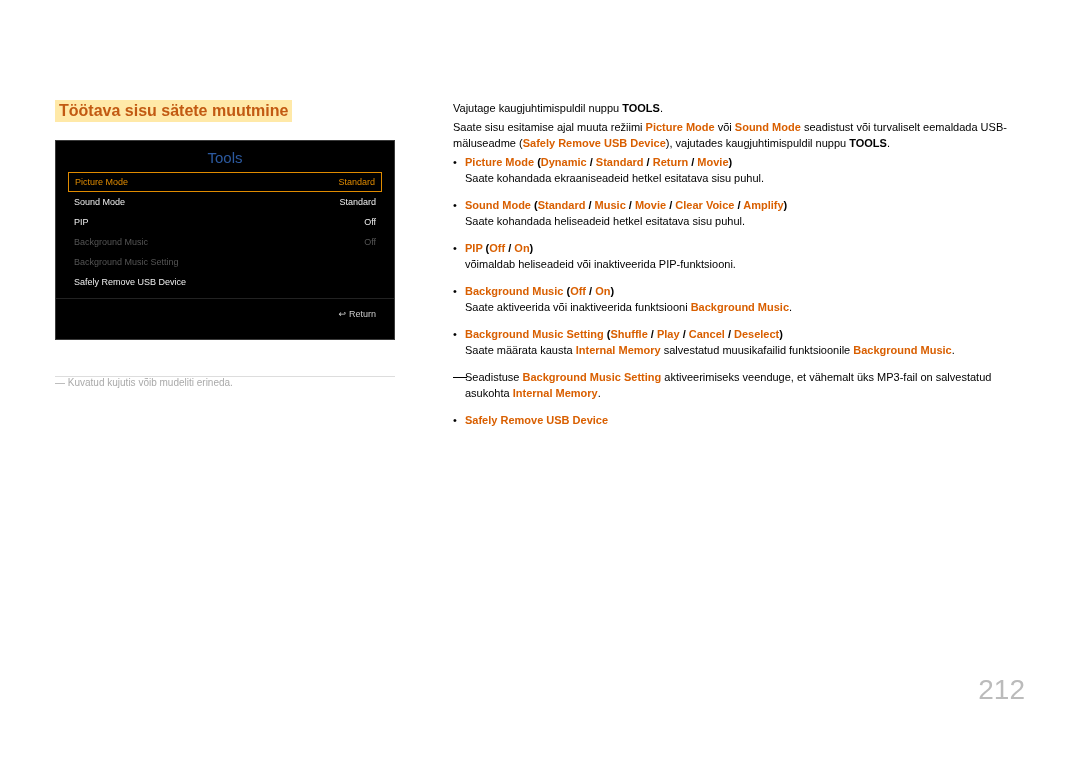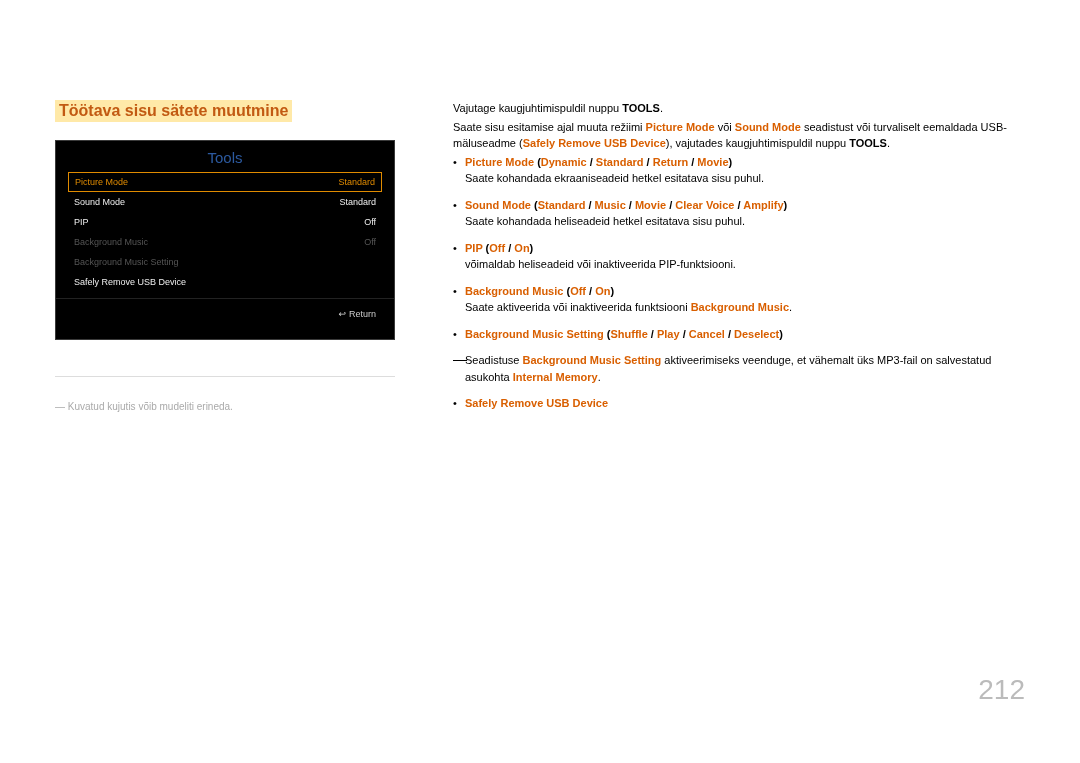--- a/index.html
+++ b/index.html
@@ -65,21 +65,21 @@
     padding: 10px 18px 0 0;
     border-top: 1px solid #222;
     margin-top: 6px;
   }
   .return-icon { display:inline-block; margin-right:3px; }
   .note {
     font-size: 10px;
     color: #aaa;
     margin-top: 36px;
     border-top: 1px solid #ddd;
-    padding-top: 24px;
+    padding-top: 0;
     width: 340px;
   }
   .orange { color: #d95f00; font-weight: bold; }
   .black { color: #000; font-weight: bold; }
   .right-col p { margin-bottom: 2px; }
   .intro { margin-bottom: 10px; }
   .bullet-block { margin-bottom: 10px; margin-left: 12px; }
   .bullet-block .dot { position: absolute; margin-left: -12px; }
   .subnote {
     margin-left: 12px;
@@ -167,20 +167,21 @@
 
     <div class="bullet-block">
       <span class="dot">•</span>
       <span class="orange">Background Music</span><span class="black"> (</span><span class="orange">Off</span><span class="black"> / </span><span class="orange">On</span><span class="black">)</span>
       <p><span>Saate aktiveerida või inaktiveerida funktsiooni </span><span class="orange">Background Music</span><span>.</span></p>
     </div>
 
     <div class="bullet-block">
       <span class="dot">•</span>
       <span class="orange">Background Music Setting</span><span class="black"> (</span><span class="orange">Shuffle</span><span class="black"> / </span><span class="orange">Play</span><span class="black"> / </span><span class="orange">Cancel</span><span class="black"> / </span><span class="orange">Deselect</span><span class="black">)</span>
+      <p><span>Saate määrata kausta </span><span class="orange">Internal Memory</span><span> salvestatud muusikafailid funktsioonile </span><span class="orange">Background Music</span><span>.</span></p>
     </div>
 
     <div class="subnote">
       <span class="dash">―</span>
       <span>Seadistuse </span><span class="orange">Background Music Setting</span><span> aktiveerimiseks veenduge, et vähemalt üks MP3-fail on salvestatud asukohta </span><span class="orange">Internal Memory</span><span>.</span>
     </div>
 
     <div class="bullet-block">
       <span class="dot">•</span>
       <span class="orange">Safely Remove USB Device</span>

